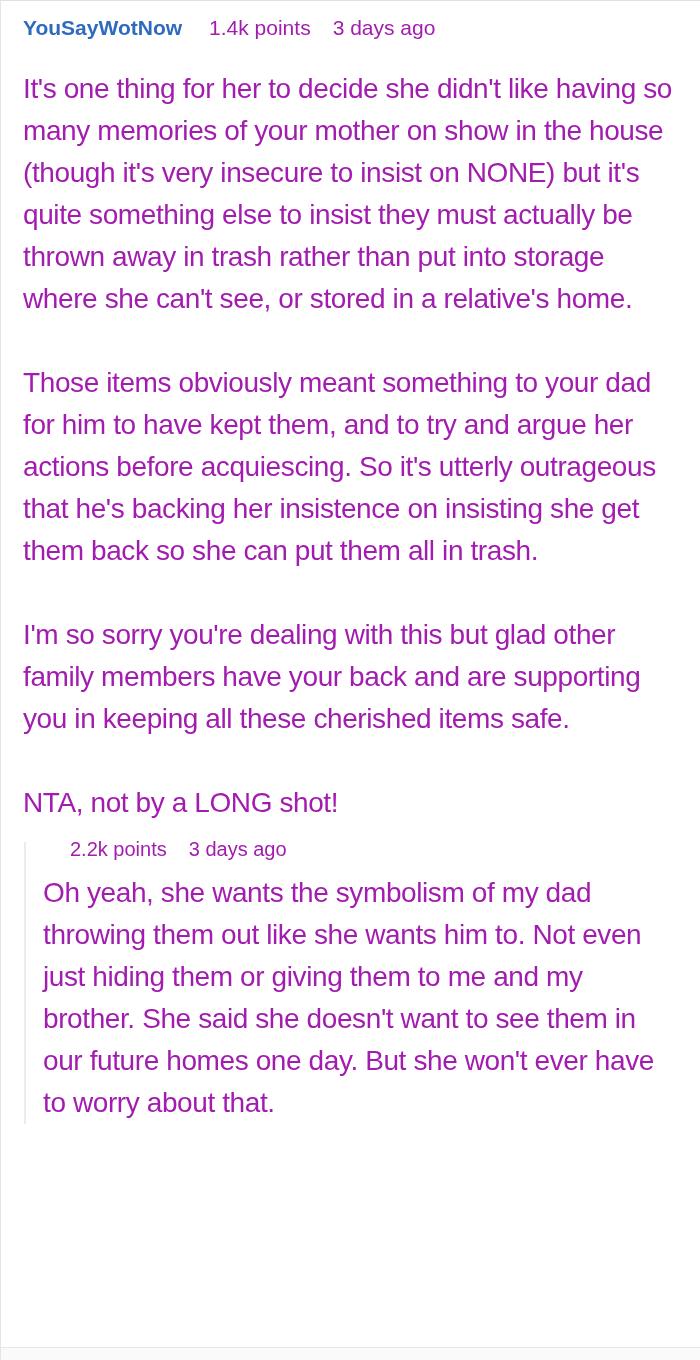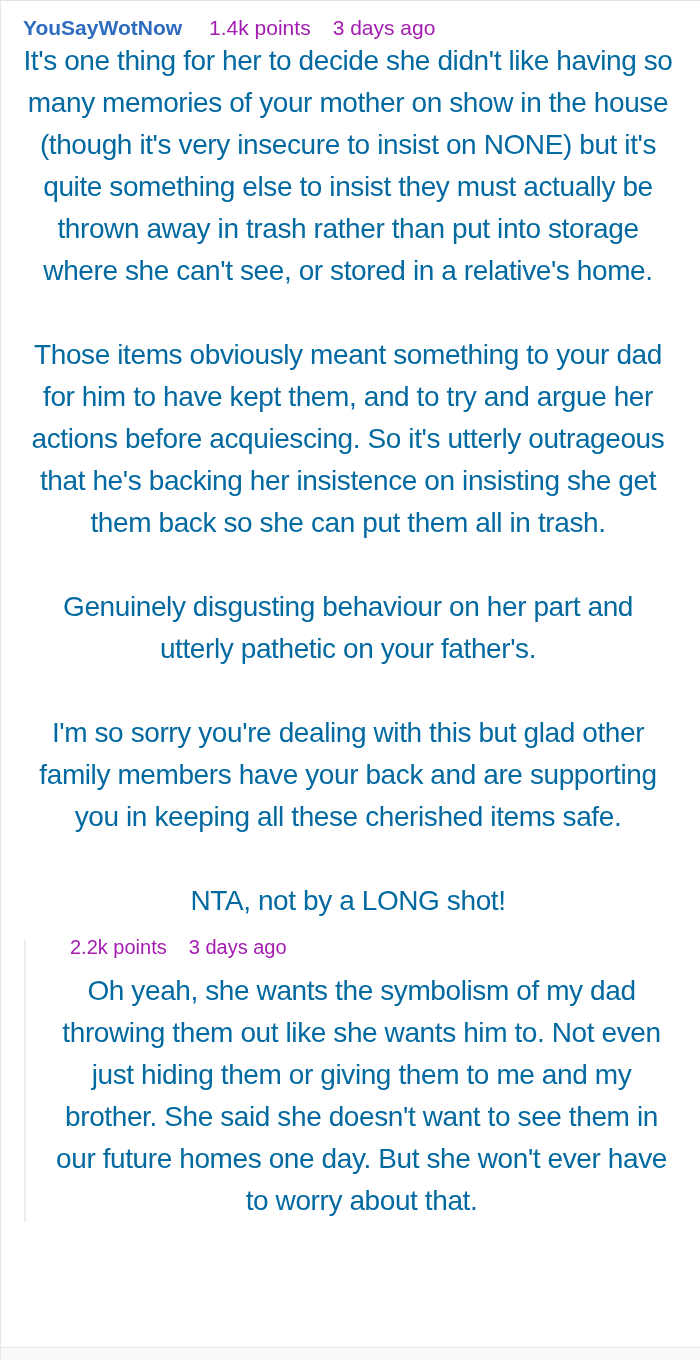--- a/index.html
+++ b/index.html
@@ -13,43 +13,42 @@
     font-family: "Liberation Sans", "DejaVu Sans", sans-serif;
     border-left: 1px solid #e6e6e6;
     border-top: 1px solid #e0e0e0;
   }
   .comment-card {
     padding: 15px 20px 0 22px;
   }
   .comment-header {
     display: flex;
     align-items: baseline;
-    margin-bottom: 0;
+    margin-bottom: 28px;
   }
   .author {
     font-weight: bold;
     font-size: 21px;
     color: #2e6bbf;
     text-decoration: none;
     cursor: pointer;
   }
   .meta {
     color: #a21caf;
     font-size: 21px;
   }
   .meta.points { margin-left: 27px; }
   .meta.age { margin-left: 22px; }
   .comment-body p {
     font-size: 28px;
     line-height: 42px;
-    color: #0369a1;
+    color: #a21caf;
     max-width: 650px;
     margin-bottom: 42px;
     letter-spacing: -0.4px;
-    text-align: center;
   }
   .comment-body p:last-child { margin-bottom: 14px; }
   .reply-card {
     position: relative;
     padding-left: 19px;
     margin-left: 1px;
   }
   .thread-line {
     position: absolute;
     left: 0;
@@ -81,21 +80,20 @@
 
 <div class="comment-card">
   <div class="comment-header">
     <a class="author">YouSayWotNow</a>
     <span class="meta points">1.4k points</span>
     <span class="meta age">3 days ago</span>
   </div>
   <div class="comment-body">
     <p>It's one thing for her to decide she didn't like having so many memories of your mother on show in the house (though it's very insecure to insist on NONE) but it's quite something else to insist they must actually be thrown away in trash rather than put into storage where she can't see, or stored in a relative's home.</p>
     <p>Those items obviously meant something to your dad for him to have kept them, and to try and argue her actions before acquiescing. So it's utterly outrageous that he's backing her insistence on insisting she get them back so she can put them all in trash.</p>
-    <p>Genuinely disgusting behaviour on her part and utterly pathetic on your father's.</p>
     <p>I'm so sorry you're dealing with this but glad other family members have your back and are supporting you in keeping all these cherished items safe.</p>
     <p>NTA, not by a LONG shot!</p>
   </div>
 
   <div class="reply-card">
     <div class="thread-line"></div>
     <div class="comment-header">
       <span class="meta points">2.2k points</span>
       <span class="meta age">3 days ago</span>
     </div>

